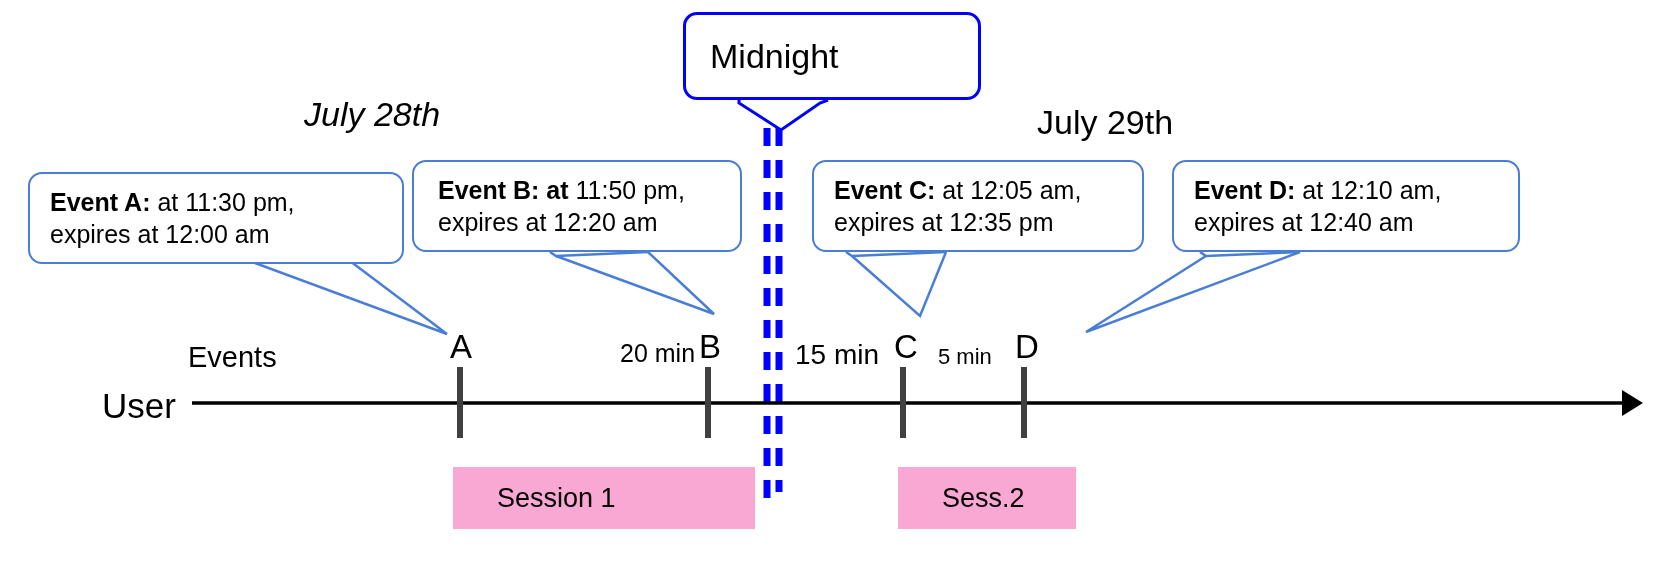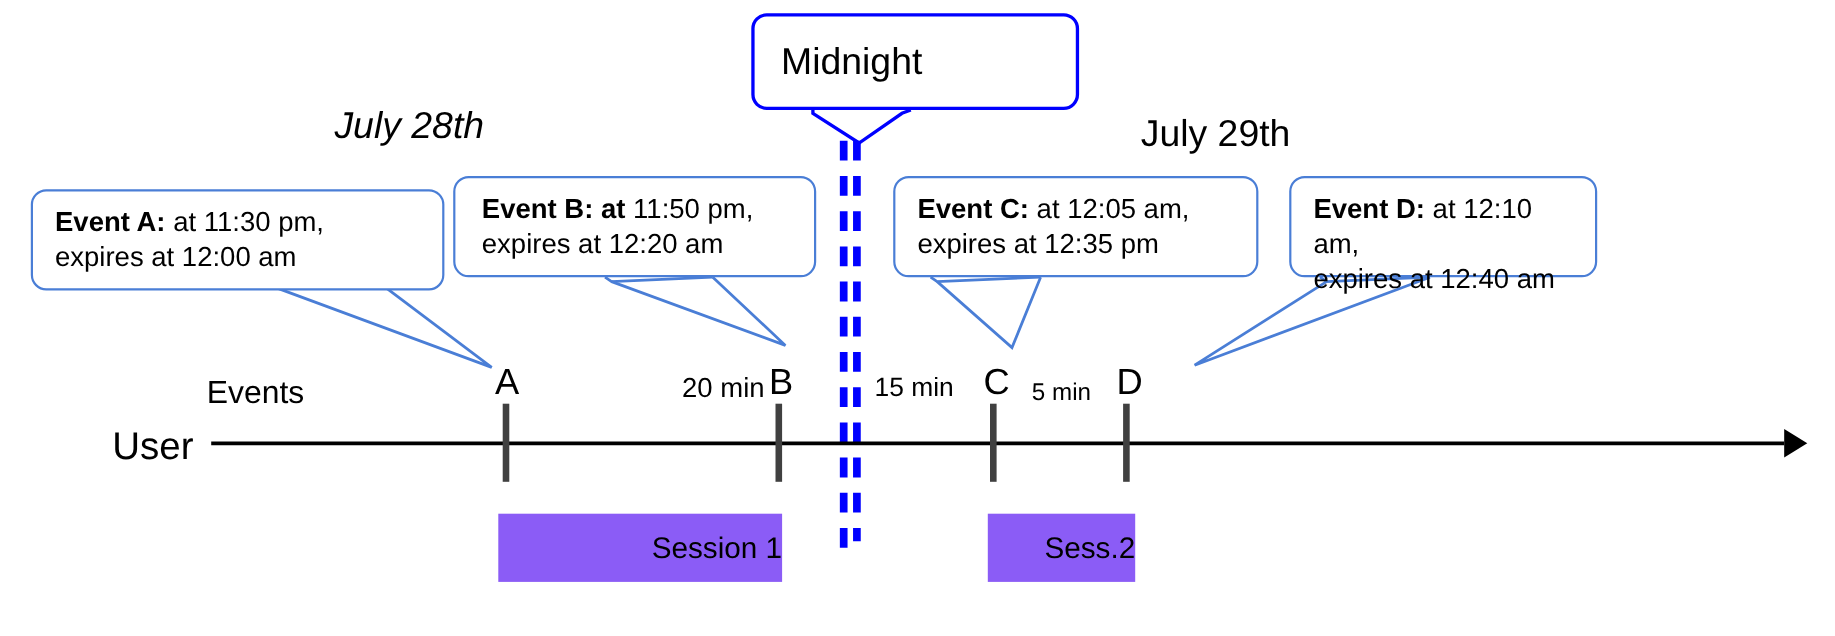--- a/index.html
+++ b/index.html
@@ -71,21 +71,21 @@
     font-size: 25px;
     line-height: 1.28;
     color: #000000;
   }
   .event-box b {
     font-weight: bold;
   }
   .box-a { left: 28px;   top: 160px; width: 376px; height: 92px; margin-top: 12px; }
   .box-b { left: 412px;  top: 160px; width: 330px; height: 92px; padding-left: 24px; }
   .box-c { left: 812px;  top: 160px; width: 332px; height: 92px; }
-  .box-d { left: 1172px; top: 160px; width: 280px; height: 92px; }
+  .box-d { left: 1172px; top: 160px; width: 348px; height: 92px; }
 
   
   .axis-side-label {
     position: absolute;
     line-height: 1;
     color: #000000;
     white-space: nowrap;
   }
   .label-events { left: 188px; top: 331px; font-size: 29px; margin-top: 12px; }
   .label-user   { left: 102px; top: 388px; font-size: 35px; }
@@ -104,30 +104,31 @@
   .letter-d { left: 1015px; top: 330px; }
 
   
   .interval-label {
     position: absolute;
     line-height: 1;
     color: #000000;
     white-space: nowrap;
   }
   .gap-20 { left: 592px; top: 341px; font-size: 25px; margin-left: 28px; }
-  .gap-15 { left: 795px; top: 341px; font-size: 24px; }
+  .gap-15 { left: 795px; top: 341px; font-size: 28px; }
   .gap-5  { left: 938px; top: 346px; font-size: 22px; }
 
   
   .session-box {
     position: absolute;
-    background: #8b5cf6;
+    background: #f9a8d4;
     display: flex;
     align-items: center;
-    justify-content: flex-end;
+    justify-content: flex-start;
+    padding-left: 44px;
   }
   .session-label {
     font-size: 27px;
     line-height: 1;
     color: #000000;
     white-space: nowrap;
   }
   .session-1 { left: 453px; top: 467px; width: 258px; height: 62px; }
   .session-2 { left: 898px; top: 467px; width: 134px; height: 62px; }
 </style>

